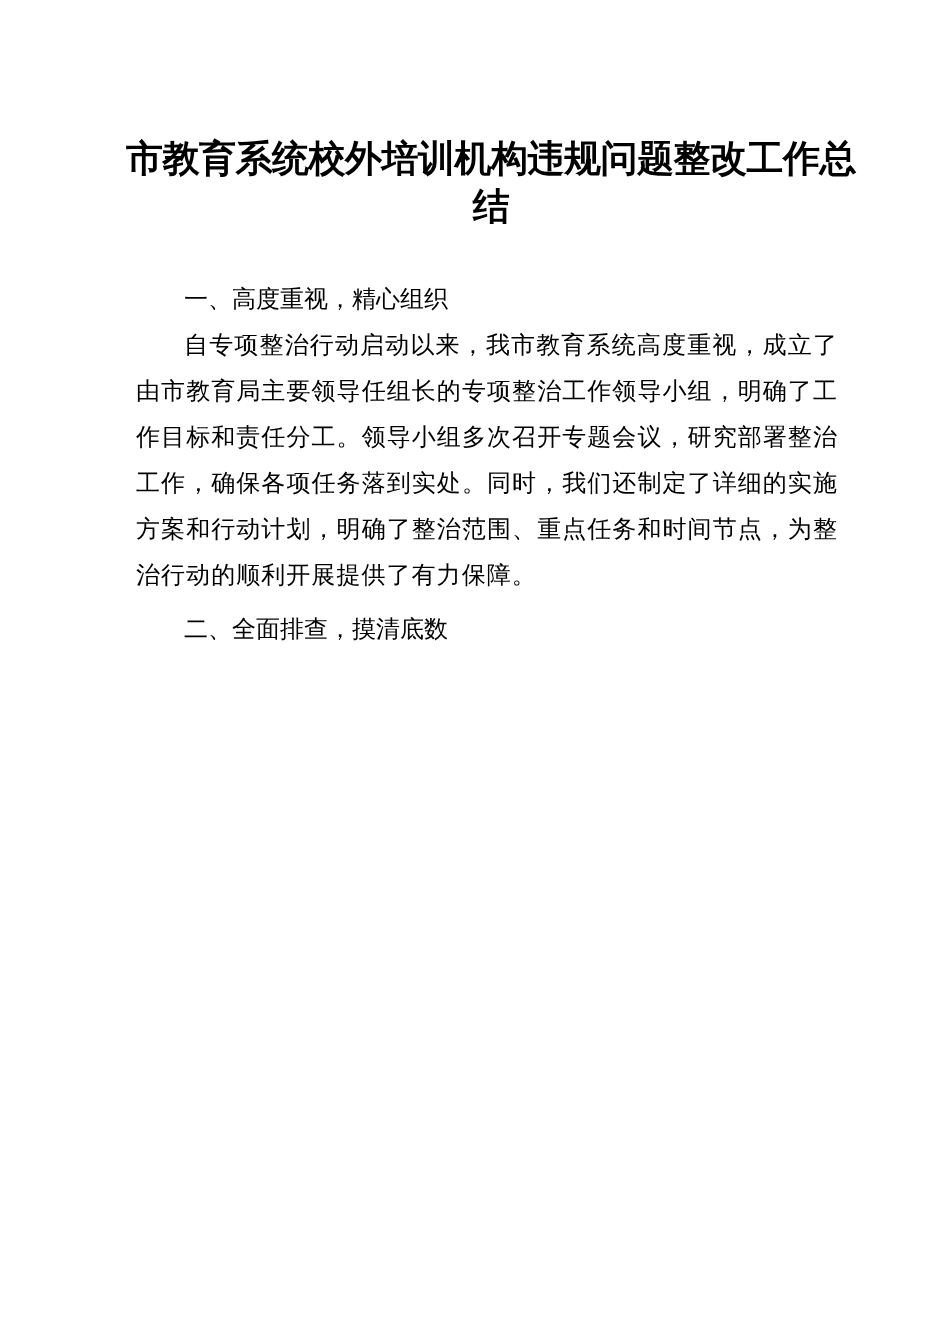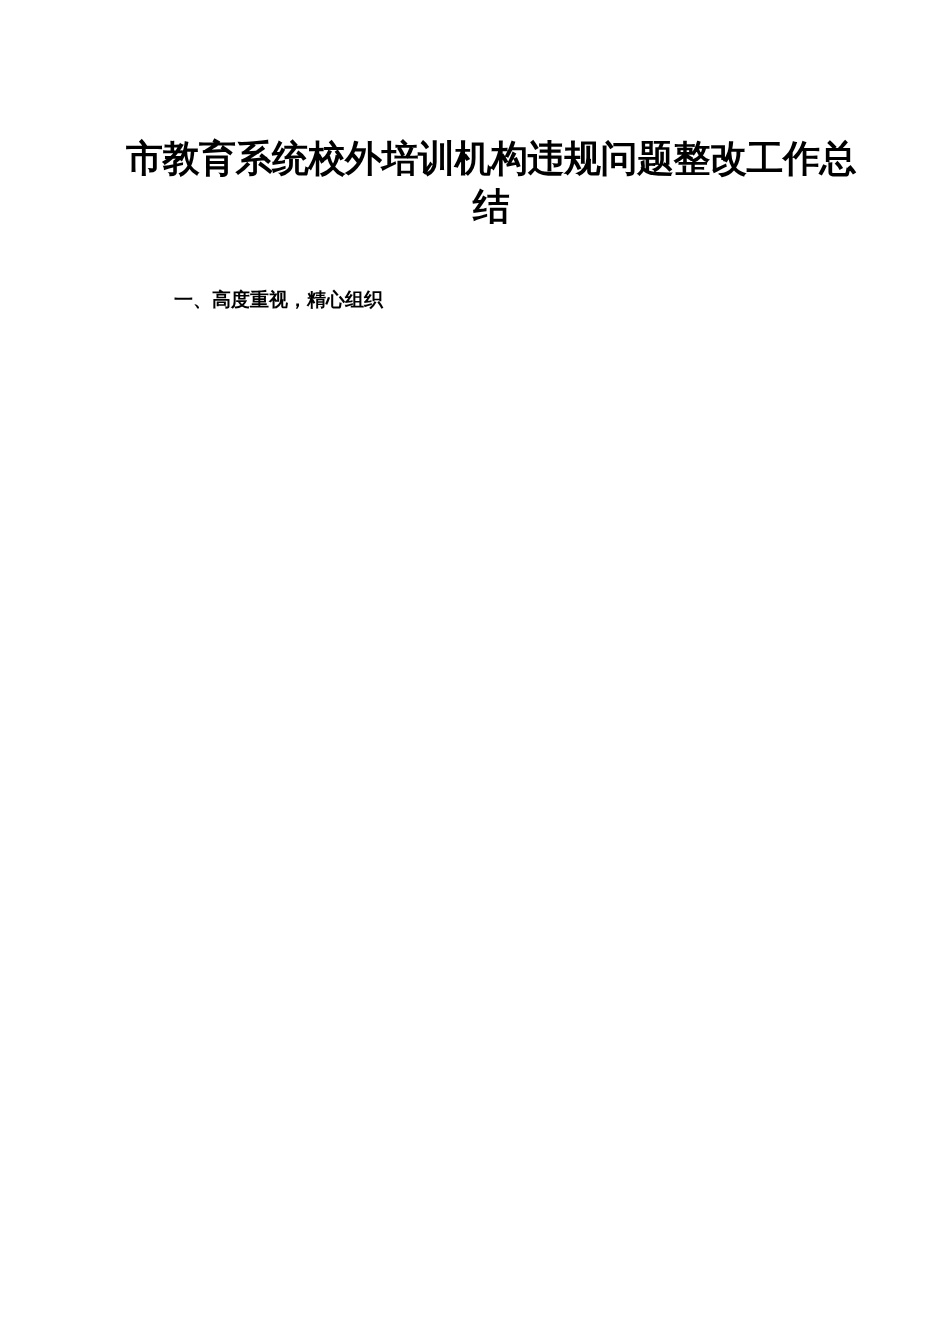--- a/index.html
+++ b/index.html
@@ -48,31 +48,33 @@
     .para {
       margin: 0;
       text-indent: 2em;
       text-align: justify;
       text-align-last: left;
     }
     .heading {
       margin: 0;
       text-indent: 2em;
       font-family: "DejaVu Sans", "Liberation Sans", sans-serif;
-      font-weight: bold;
-      font-size: 19px;
+      font-weight: normal;
+      font-size: 24px;
       line-height: 46px;
       letter-spacing: 0px;
     }
     .heading.h2 {
       margin-top: 8px;
     }
   </style>
 </head>
 <body>
 
 <div class="page">
   <h1 class="title">市教育系统校外培训机构违规问题整改工作总结</h1>
 
   <div class="body">
     <p class="heading">一、高度重视，精心组织</p>
+    <p class="para">自专项整治行动启动以来，我市教育系统高度重视，成立了由市教育局主要领导任组长的专项整治工作领导小组，明确了工作目标和责任分工。领导小组多次召开专题会议，研究部署整治工作，确保各项任务落到实处。同时，我们还制定了详细的实施方案和行动计划，明确了整治范围、重点任务和时间节点，为整治行动的顺利开展提供了有力保障。</p>
+    <p class="heading h2">二、全面排查，摸清底数</p>
   </div>
 </div>
 
 </body></html>

